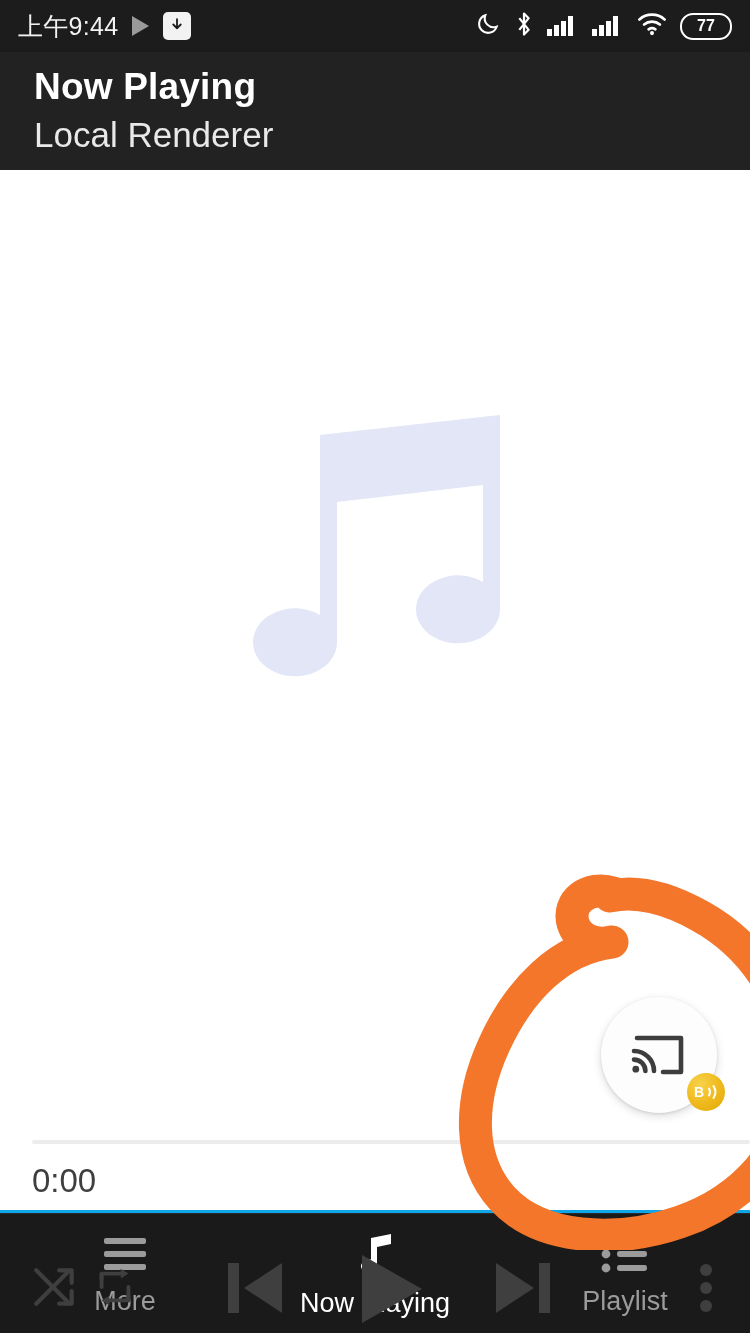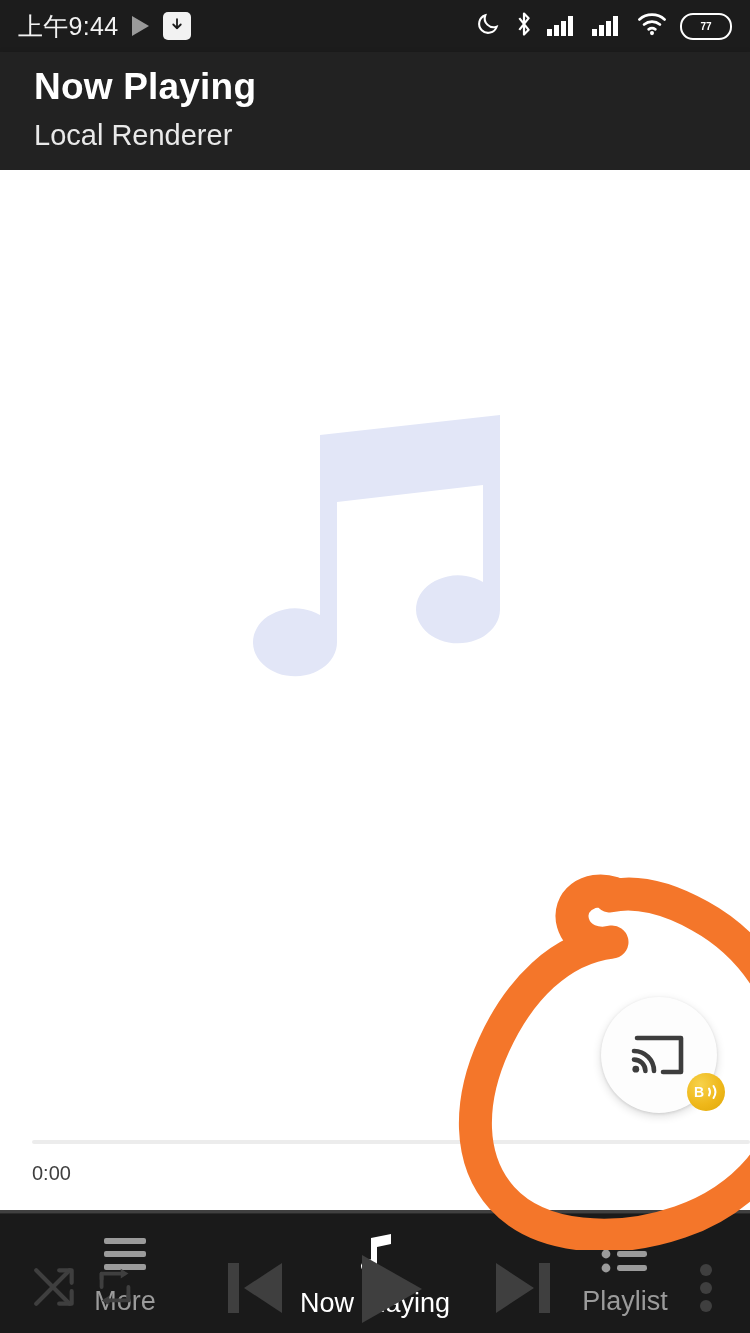--- a/index.html
+++ b/index.html
@@ -2,51 +2,51 @@
 <html><head>
 <meta charset="utf-8">
 <style>
   * { margin:0; padding:0; box-sizing:border-box; }
   html, body {
     width:750px; height:1333px;
     background:#ffffff;
     font-family:"Liberation Sans", sans-serif;
     overflow:hidden;
   }
-  .phone { position:relative; width:750px; height:1333px; background:#404040; }
+  .phone { position:relative; width:750px; height:1333px; background:#0ea5e9; }
 
   
   .statusbar {
     position:absolute; top:0; left:0; width:750px; height:52px;
     background:#1c1c1c; display:flex; align-items:center;
     padding:0 18px; color:#ffffff;
   }
   .sb-left { display:flex; align-items:center; gap:14px; }
   .sb-clock { font-size:25px; letter-spacing:.3px; color:#f2f2f2; }
   .sb-playglyph { width:0; height:0; border-left:17px solid #9a9a9a;
                   border-top:10px solid transparent; border-bottom:10px solid transparent; }
   .sb-dl {
     width:28px; height:28px; border-radius:5px; background:#f2f2f2;
     display:flex; align-items:center; justify-content:center;
   }
   .sb-right { margin-left:auto; display:flex; align-items:center; gap:13px; }
   .battery {
     width:52px; height:27px; border:2.5px solid #ffffff; border-radius:13px;
     display:flex; align-items:center; justify-content:center;
-    font-size:10px; font-weight:bold; color:#ffffff;
+    font-size:16px; font-weight:bold; color:#ffffff;
   }
 
   
   .header {
     position:absolute; top:52px; left:0; width:750px; height:118px;
     background:#222222; padding:8px 0 0 34px;
     box-shadow:0 3px 7px rgba(0,0,0,.28);
   }
   .header-title { font-size:37px; font-weight:bold; color:#ffffff; line-height:54px; letter-spacing:.2px; }
-  .header-sub { font-size:29px; color:#e9e9e9; line-height:42px; }
+  .header-sub { font-size:35px; color:#e9e9e9; line-height:42px; }
 
   
   .content { position:absolute; top:170px; left:0; width:750px; height:1040px; background:#ffffff; }
   .artwork {
     position:absolute; left:0; top:0; width:750px; height:790px;
     display:flex; align-items:center; justify-content:center;
   }
 
   
   .fab {
@@ -65,21 +65,21 @@
   
   .annot { position:absolute; left:0; top:660px; width:750px; height:420px; z-index:8; pointer-events:none; }
 
   
   .seekbar {
     position:absolute; left:32px; top:970px; width:718px; height:4px;
     background:#ececec; border-radius:2px; z-index:2;
   }
   .seek-progress { width:0; height:100%; background:#5a5a5a; border-radius:2px; }
   .time-current {
-    position:absolute; left:32px; top:992px; font-size:20px; color:#3f3f3f; z-index:2;
+    position:absolute; left:32px; top:992px; font-size:33px; color:#3f3f3f; z-index:2;
   }
 
   
   .transport { position:absolute; left:0; top:1078px; width:750px; height:84px; z-index:3; }
   .tbtn { position:absolute; display:flex; align-items:center; justify-content:center; }
   .t-shuffle { left:26px;  top:10px; width:58px; height:58px; }
   .t-repeat  { left:86px;  top:10px; width:58px; height:58px; }
   .t-prev    { left:218px; top:4px;  width:74px; height:72px; }
   .t-play    { left:348px; top:0px;  width:84px; height:82px; }
   .t-next    { left:486px; top:4px;  width:74px; height:72px; }

